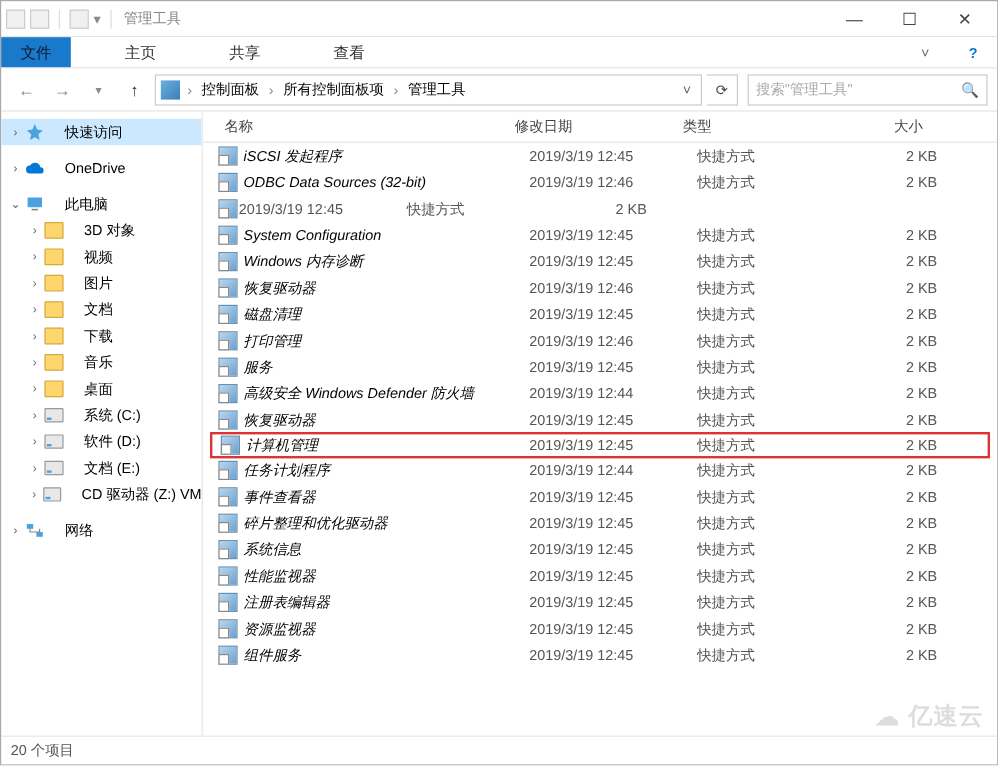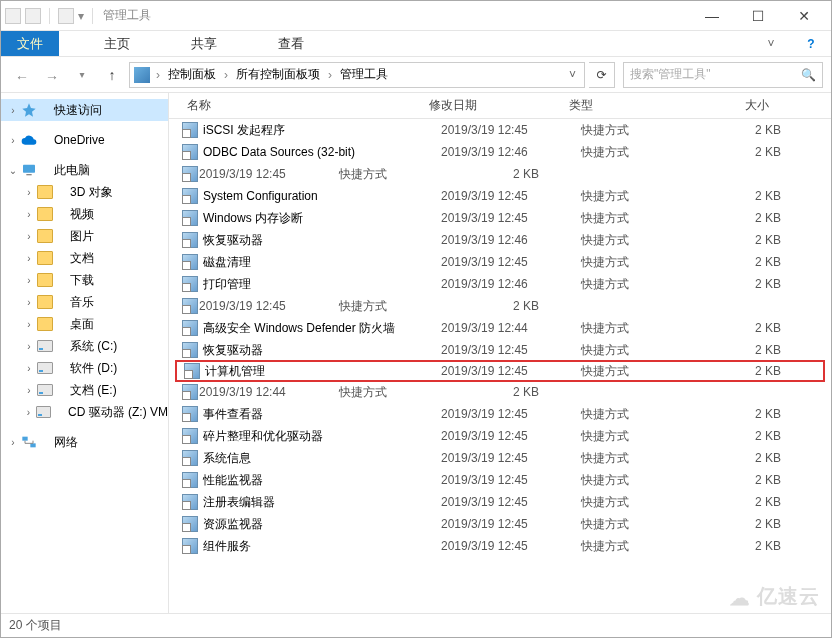--- a/index.html
+++ b/index.html
@@ -10,21 +10,21 @@
 .titlebar { height: 30px; display: flex; align-items: center; padding: 0 4px; border-bottom: 1px solid #e5e5e5; }
 .titlebar .qat { display: flex; gap: 4px; align-items: center; }
 .titlebar .qicon { width: 16px; height: 16px; background: #f0f0f0; border: 1px solid #ccc; }
 .titlebar .sep { width: 1px; height: 16px; background: #ddd; margin: 0 4px; }
 .titlebar .title { margin-left: 6px; color: #888; }
 .titlebar .spacer { flex: 1; }
 .titlebar .winbtn { width: 46px; height: 30px; display: flex; align-items: center; justify-content: center; color: #444; font-size: 14px; }
 
 .ribbon { height: 26px; display: flex; align-items: center; border-bottom: 1px solid #e5e5e5; }
 .ribbon .tab { padding: 0 16px; height: 100%; display: flex; align-items: center; font-size: 13px; }
-.ribbon .tab.file { background: #1979ca; color: #fef9c3; text-align: center; }
+.ribbon .tab.file { background: #1979ca; color: #0f172a; text-align: center; }
 .ribbon .tab.normal { color: #333; margin-left: 29px; }
 .ribbon .spacer { flex: 1; }
 .ribbon .chev { width: 40px; text-align: center; color: #666; }
 .ribbon .help { width: 40px; text-align: center; color: #0078d7; font-weight: bold; }
 
 .navbar { height: 36px; display: flex; align-items: center; padding: 4px 8px; gap: 4px; border-bottom: 1px solid #e5e5e5; }
 .navbtn { width: 26px; height: 26px; display: flex; align-items: center; justify-content: center; color: #888; font-size: 14px; }
 .navbtn.enabled { color: #333; }
 .breadcrumb { flex: 1; height: 26px; border: 1px solid #ccc; display: flex; align-items: center; padding: 0 4px; gap: 4px; }
 .bcicon { width: 16px; height: 16px; background: linear-gradient(135deg,#6ab0e0,#3d7fb8); }
@@ -55,21 +55,21 @@
 .filepane { flex: 1; display: flex; flex-direction: column; overflow-y: auto; }
 .colheaders { display: flex; height: 26px; border-bottom: 1px solid #e5e5e5; align-items: center; color: #444; }
 .ch-name { width: 260px; padding-left: 18px; }
 .ch-date { width: 140px; }
 .ch-type { width: 150px; }
 .ch-size { width: 60px; text-align: right; padding-right: 10px; }
 
 .filerow { display: flex; height: 22px; align-items: center; padding-left: 12px; }
 .filerow.highlight { border: 2px solid #d33; margin: -1px 6px; padding-left: 6px; }
 .fr-icon { width: 18px; height: 16px; display: inline-flex; align-items: center; justify-content: center; }
-.fr-name { flex: 0 0 242px; padding-left: 4px; white-space: nowrap; overflow: hidden; }
+.fr-name { flex: 0 0 242px; padding-left: 4px; white-space: nowrap; overflow: hidden; font-style: italic; }
 .filerow.highlight .fr-name { flex: 0 0 240px; }
 .fr-date { flex: 0 0 140px; color: #555; }
 .fr-type { flex: 0 0 150px; color: #555; }
 .fr-size { flex: 0 0 60px; text-align: right; padding-right: 10px; color: #555; }
 
 .shortcut-icon { width: 16px; height: 16px; background: linear-gradient(135deg,#b8d8f0,#6aa0d0); border: 1px solid #6a90b0; position: relative; }
 .shortcut-icon::after { content: ""; position: absolute; bottom: -1px; left: -1px; width: 7px; height: 7px; background: #fff; border: 1px solid #888; }
 
 .statusbar { height: 24px; border-top: 1px solid #e5e5e5; display: flex; align-items: center; padding: 0 8px; color: #555; }
 
@@ -308,20 +308,21 @@
             </span>
             <span class="fr-name">打印管理</span>
             <span class="fr-date">2019/3/19 12:46</span>
             <span class="fr-type">快捷方式</span>
             <span class="fr-size">2 KB</span>
           </div>
           <div class="filerow">
             <span class="fr-icon">
               <span class="shortcut-icon"></span>
             </span>
+            <span class="fr-name">服务</span>
             <span class="fr-date">2019/3/19 12:45</span>
             <span class="fr-type">快捷方式</span>
             <span class="fr-size">2 KB</span>
           </div>
           <div class="filerow">
             <span class="fr-icon">
               <span class="shortcut-icon"></span>
             </span>
             <span class="fr-name">高级安全 Windows Defender 防火墙</span>
             <span class="fr-date">2019/3/19 12:44</span>
@@ -343,20 +344,21 @@
             </span>
             <span class="fr-name">计算机管理</span>
             <span class="fr-date">2019/3/19 12:45</span>
             <span class="fr-type">快捷方式</span>
             <span class="fr-size">2 KB</span>
           </div>
           <div class="filerow">
             <span class="fr-icon">
               <span class="shortcut-icon"></span>
             </span>
+            <span class="fr-name">任务计划程序</span>
             <span class="fr-date">2019/3/19 12:44</span>
             <span class="fr-type">快捷方式</span>
             <span class="fr-size">2 KB</span>
           </div>
           <div class="filerow">
             <span class="fr-icon">
               <span class="shortcut-icon"></span>
             </span>
             <span class="fr-name">事件查看器</span>
             <span class="fr-date">2019/3/19 12:45</span>

